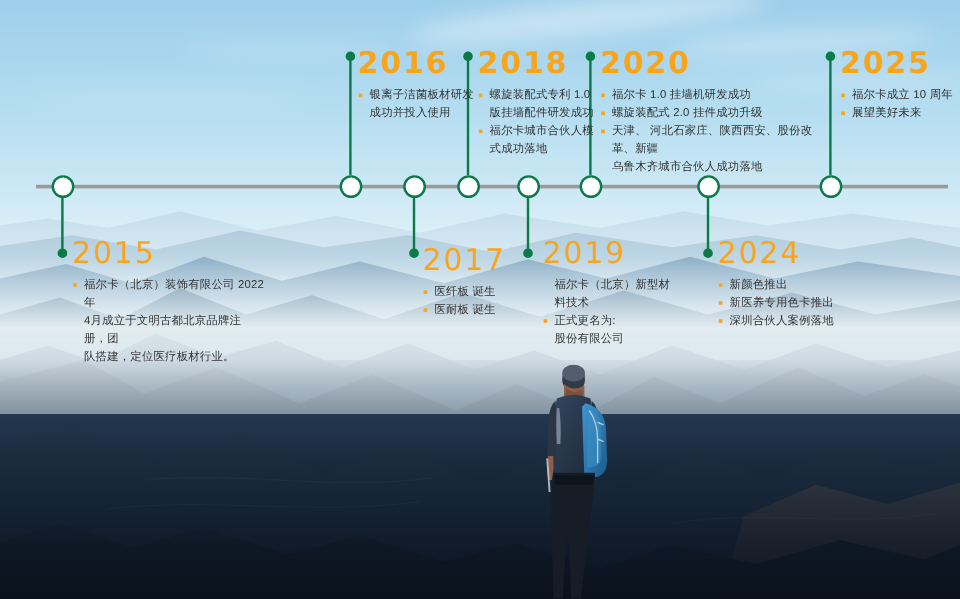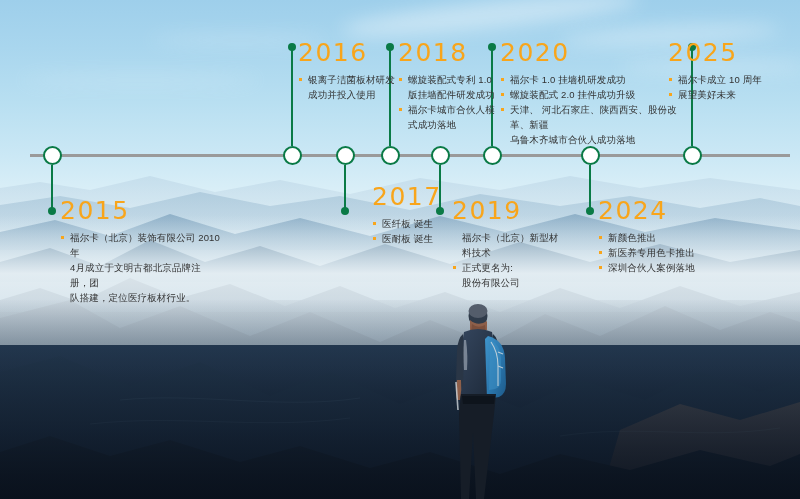--- a/index.html
+++ b/index.html
@@ -95,21 +95,21 @@
     letter-spacing: .15px;
   }
   .bullet::before {
     content: "";
     position: absolute; left: 1px; top: 6px;
     width: 3px; height: 3px; background: #f8a51b;
   }
   .bullet.cont::before { display: none; }
 
   
-  .above .year { margin-bottom: 2px; }
+  .above .year { margin-bottom: 2px; font-weight: bold; }
 </style>
 </head>
 <body>
 
 <div id="stage">
 
   <div class="bg">
     <div class="sky"></div>
 
     <div class="cloud cl1"></div>
@@ -269,35 +269,35 @@
   <div class="stem" style="left:590px; top:165px; height:45px;"></div>
   <div class="stem-cap" style="left:590px; top:207px;"></div>
 
   <div class="node" style="left:692px;"></div>
   <div class="stem" style="left:692px; top:46px; height:100px;"></div>
   <div class="stem-cap" style="left:692px; top:43px;"></div>
 
   <div class="entry below" style="left:60px; top:198px; width:160px;">
     <div class="year">2015</div>
     <div class="bullets">
-      <div class="bullet">福尔卡（北京）装饰有限公司 2010 年</div>
+      <div class="bullet">福尔卡（北京）装饰有限公司 2022 年</div>
       <div class="bullet cont">4月成立于文明古都北京品牌注册，团</div>
       <div class="bullet cont">队搭建，定位医疗板材行业。</div>
     </div>
   </div>
 
   <div class="entry above" style="left:298px; top:40px; width:108px;">
     <div class="year">2016</div>
     <div class="bullets">
       <div class="bullet">银离子洁菌板材研发</div>
       <div class="bullet cont">成功并投入使用</div>
     </div>
   </div>
 
-  <div class="entry below" style="left:352px; top:184px; width:90px;margin-left:20px;">
+  <div class="entry below" style="left:352px; top:204px; width:90px;">
     <div class="year">2017</div>
     <div class="bullets">
       <div class="bullet">医纤板 诞生</div>
       <div class="bullet">医耐板 诞生</div>
     </div>
   </div>
 
   <div class="entry above" style="left:398px; top:40px; width:100px;">
     <div class="year">2018</div>
     <div class="bullets">
@@ -329,21 +329,21 @@
 
   <div class="entry below" style="left:598px; top:198px; width:120px;">
     <div class="year">2024</div>
     <div class="bullets">
       <div class="bullet">新颜色推出</div>
       <div class="bullet">新医养专用色卡推出</div>
       <div class="bullet">深圳合伙人案例落地</div>
     </div>
   </div>
 
-  <div class="entry above" style="left:668px; top:40px; width:96px;">
+  <div class="entry above" style="left:700px; top:40px; width:96px;">
     <div class="year">2025</div>
     <div class="bullets">
       <div class="bullet">福尔卡成立 10 周年</div>
       <div class="bullet">展望美好未来</div>
     </div>
   </div>
 
 </div>
 
 </body></html>

